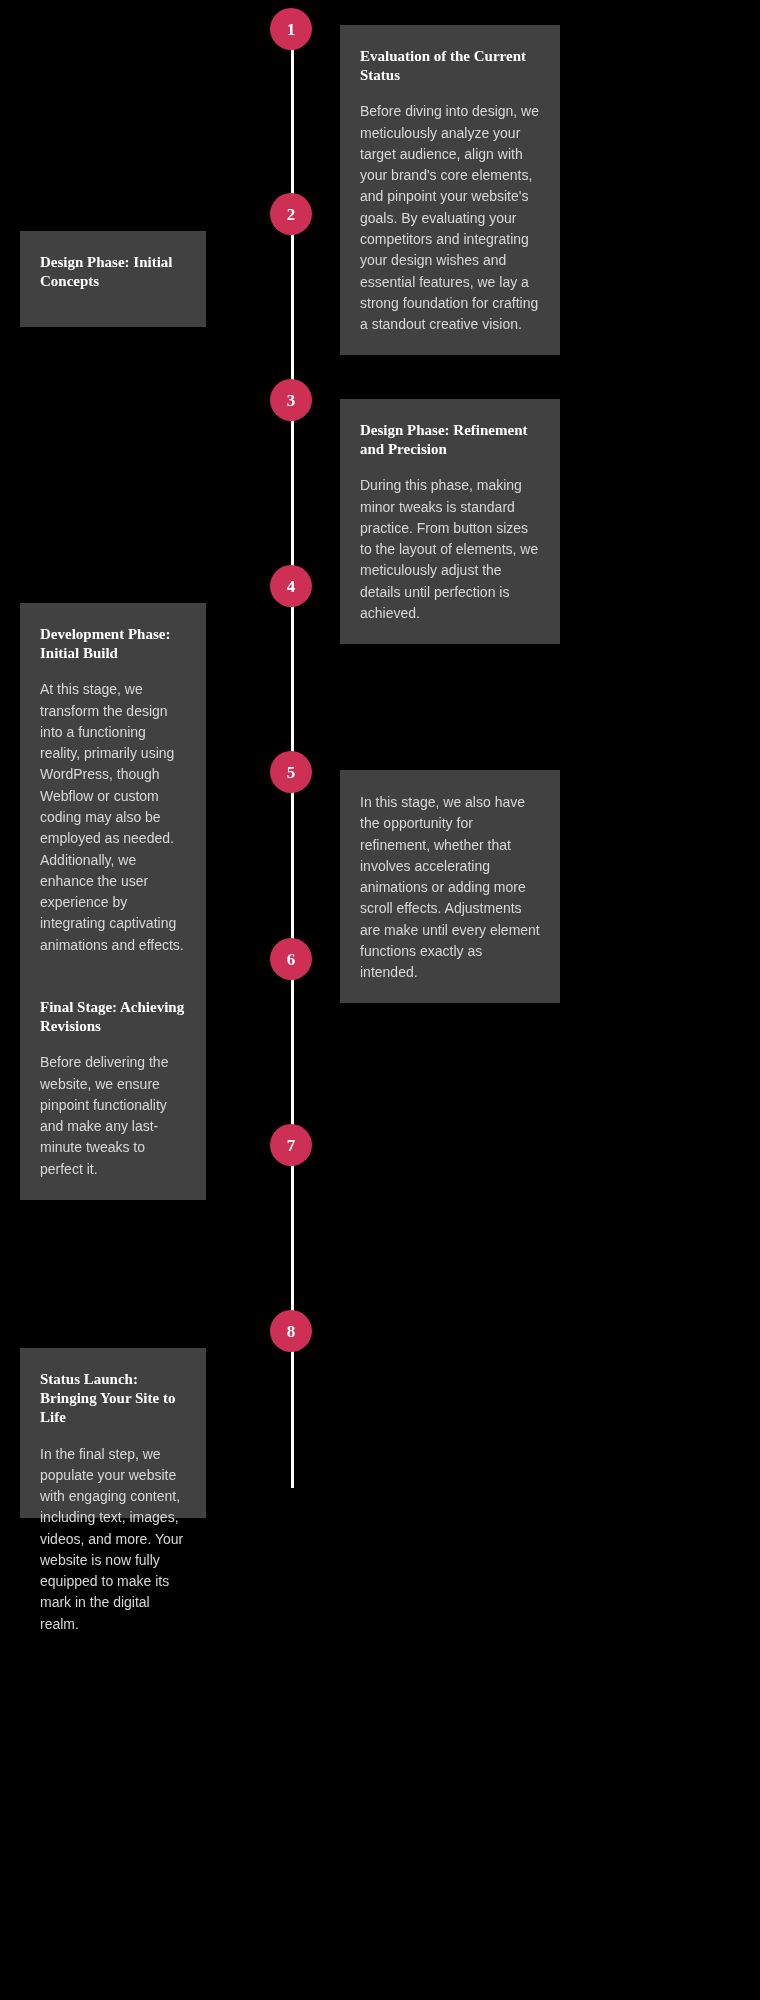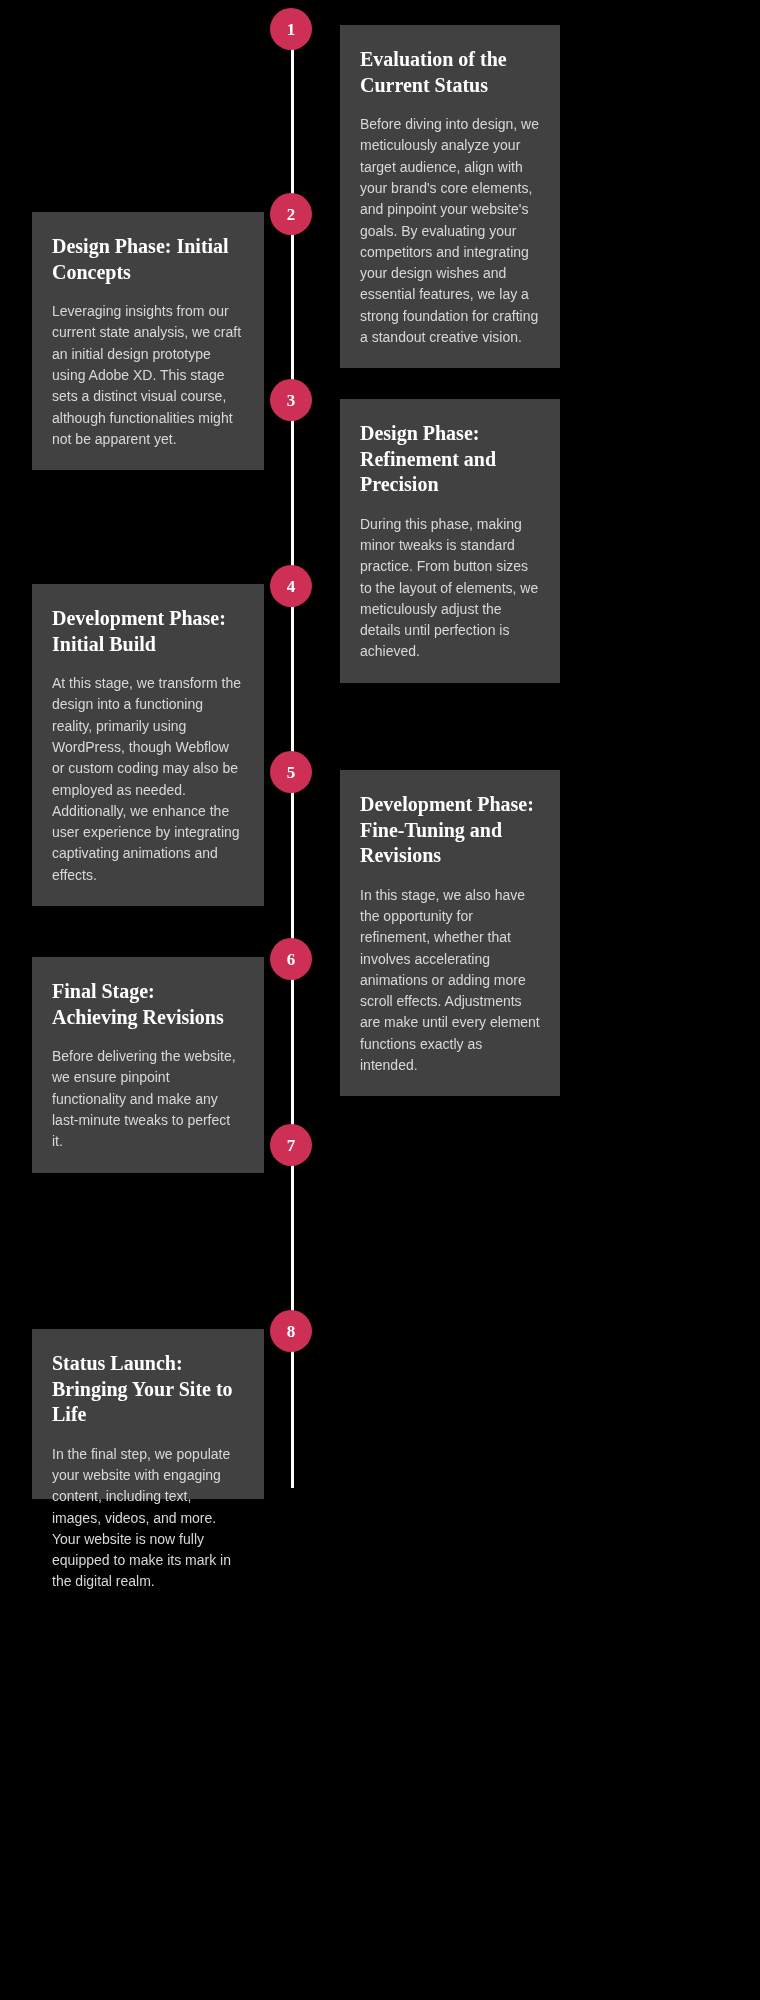--- a/index.html
+++ b/index.html
@@ -42,26 +42,26 @@
     line-height:1;
     z-index:5;
   }
   
   .card {
     position:absolute;
     background:#414141;
     padding:22px 20px 20px 20px;
   }
   .card.right { left:340px; width:220px; }
-  .card.left  { left:32px;  width:232px; }
+  .card.left  { left:20px;  width:186px;margin-top:19px; }
 
   .card-title {
     font-family:"Liberation Serif", serif;
     font-weight:bold;
-    font-size:20px;
+    font-size:15px;
     line-height:1.28;
     color:#ffffff;
     margin-bottom:16px;
   }
   .card-body {
     font-family:"Liberation Sans", sans-serif;
     font-size:14px;
     line-height:1.52;
     color:#d8d8d8;
   }
@@ -79,21 +79,20 @@
   <div class="card right" style="top:25px;">
     <div class="card-title">Evaluation of the Current Status</div>
     <div class="card-body">Before diving into design, we meticulously analyze your target audience, align with your brand's core elements, and pinpoint your website's goals. By evaluating your competitors and integrating your design wishes and essential features, we lay a strong foundation for crafting a standout creative vision.</div>
   </div>
 
   <div class="marker" style="top:193px;">
     <span>2</span>
   </div>
   <div class="card left" style="top:212px;">
     <div class="card-title">Design Phase: Initial Concepts</div>
-    <div class="card-body">Leveraging insights from our current state analysis, we craft an initial design prototype using Adobe XD. This stage sets a distinct visual course, although functionalities might not be apparent yet.</div>
   </div>
 
   <div class="marker" style="top:379px;">
     <span>3</span>
   </div>
   <div class="card right" style="top:399px;">
     <div class="card-title">Design Phase: Refinement and Precision</div>
     <div class="card-body">During this phase, making minor tweaks is standard practice. From button sizes to the layout of elements, we meticulously adjust the details until perfection is achieved.</div>
   </div>
 
@@ -102,21 +101,20 @@
   </div>
   <div class="card left" style="top:584px;">
     <div class="card-title">Development Phase: Initial Build</div>
     <div class="card-body">At this stage, we transform the design into a functioning reality, primarily using WordPress, though Webflow or custom coding may also be employed as needed. Additionally, we enhance the user experience by integrating captivating animations and effects.</div>
   </div>
 
   <div class="marker" style="top:751px;">
     <span>5</span>
   </div>
   <div class="card right" style="top:770px;">
-    <div class="card-title">Development Phase: Fine-Tuning and Revisions</div>
     <div class="card-body">In this stage, we also have the opportunity for refinement, whether that involves accelerating animations or adding more scroll effects. Adjustments are make until every element functions exactly as intended.</div>
   </div>
 
   <div class="marker" style="top:938px;">
     <span>6</span>
   </div>
   <div class="card left" style="top:957px;">
     <div class="card-title">Final Stage: Achieving Revisions</div>
     <div class="card-body">Before delivering the website, we ensure pinpoint functionality and make any last-minute tweaks to perfect it.</div>
   </div>

